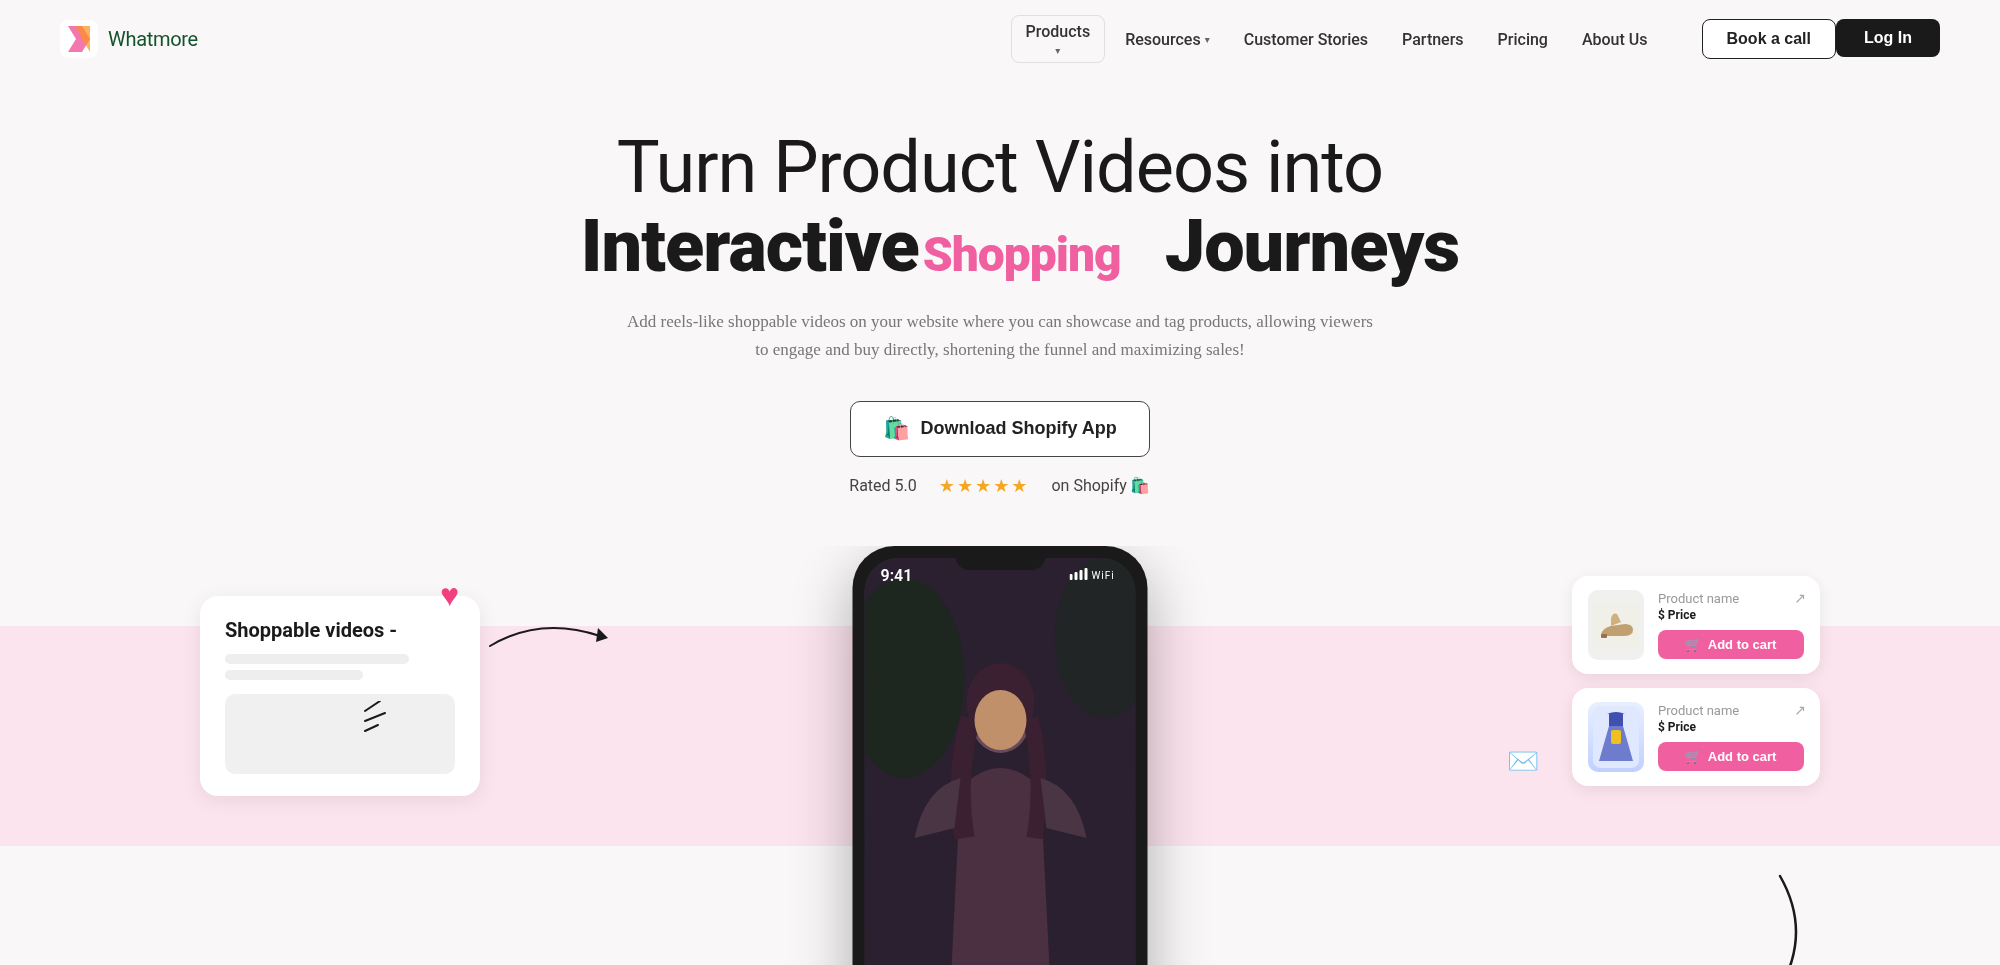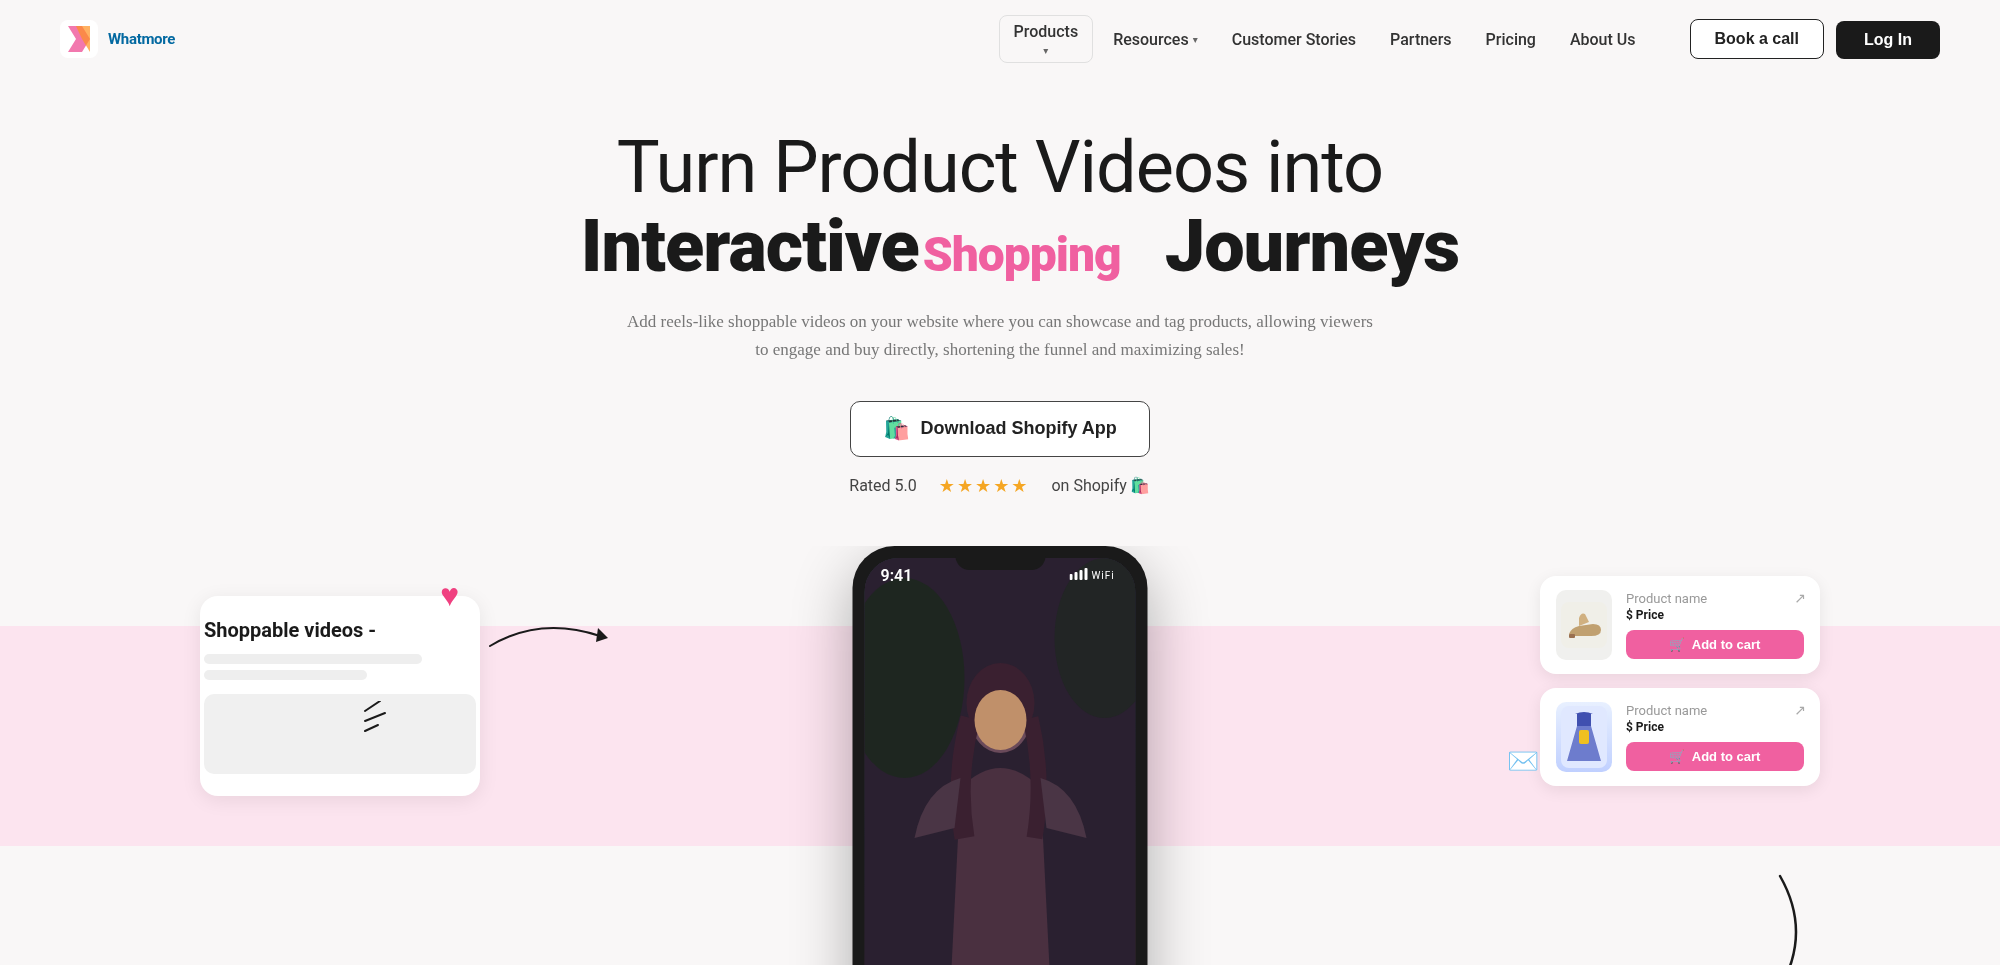--- a/index.html
+++ b/index.html
@@ -25,23 +25,23 @@
       align-items: center;
       gap: 10px;
       margin-right: auto;
       text-decoration: none;
     }
     .logo-icon {
       width: 38px;
       height: 38px;
     }
     .nav-brand {
-      font-size: 15px;
-      font-weight: 700;
-      color: #0369a1;
+      font-size: 20px;
+      font-weight: 400;
+      color: #14532d;
       letter-spacing: -0.3px;
     }
     .nav-links {
       display: flex;
       align-items: center;
       gap: 6px;
       list-style: none;
     }
     .nav-links li a {
       text-decoration: none;
@@ -57,22 +57,21 @@
     .nav-links li a.active {
       border: 1.5px solid #e0e0e0;
       flex-direction: column;
     }
     .chevron {
       font-size: 10px;
       color: #666;
     }
     .nav-actions {
       display: flex;
-      align-items: flex-end;
-      gap: 12px;
+      align-items: flex-start;
       margin-left: 40px;
     }
     .btn-book {
       border: 1.5px solid #222;
       background: #fff;
       color: #222;
       font-size: 16px;
       font-weight: 600;
       padding: 10px 24px;
       border-radius: 8px;
@@ -180,21 +179,21 @@
     }
 
     
     .left-card {
       position: absolute;
       left: 200px;
       top: 50px;
       width: 280px;
       background: #fff;
       border-radius: 18px;
-      padding: 22px 4px;
+      padding: 22px 25px;
       box-shadow: 0 4px 20px rgba(0,0,0,0.08);
       z-index: 2;
     }
     .left-card-title {
       font-size: 20px;
       font-weight: 700;
       color: #1a1a1a;
     }
     .left-card-sub {
       width: 80%;
@@ -320,21 +319,21 @@
       z-index: 2;
     }
     .product-card {
       background: #fff;
       border-radius: 16px;
       padding: 14px 16px;
       display: flex;
       align-items: center;
       gap: 14px;
       box-shadow: 0 4px 16px rgba(0,0,0,0.08);
-      width: 280px;
+      width: 248px;
     }
     .product-thumb {
       width: 56px;
       height: 70px;
       border-radius: 10px;
       background: #f0f0ee;
       flex-shrink: 0;
       overflow: hidden;
       display: flex;
       align-items: center;

